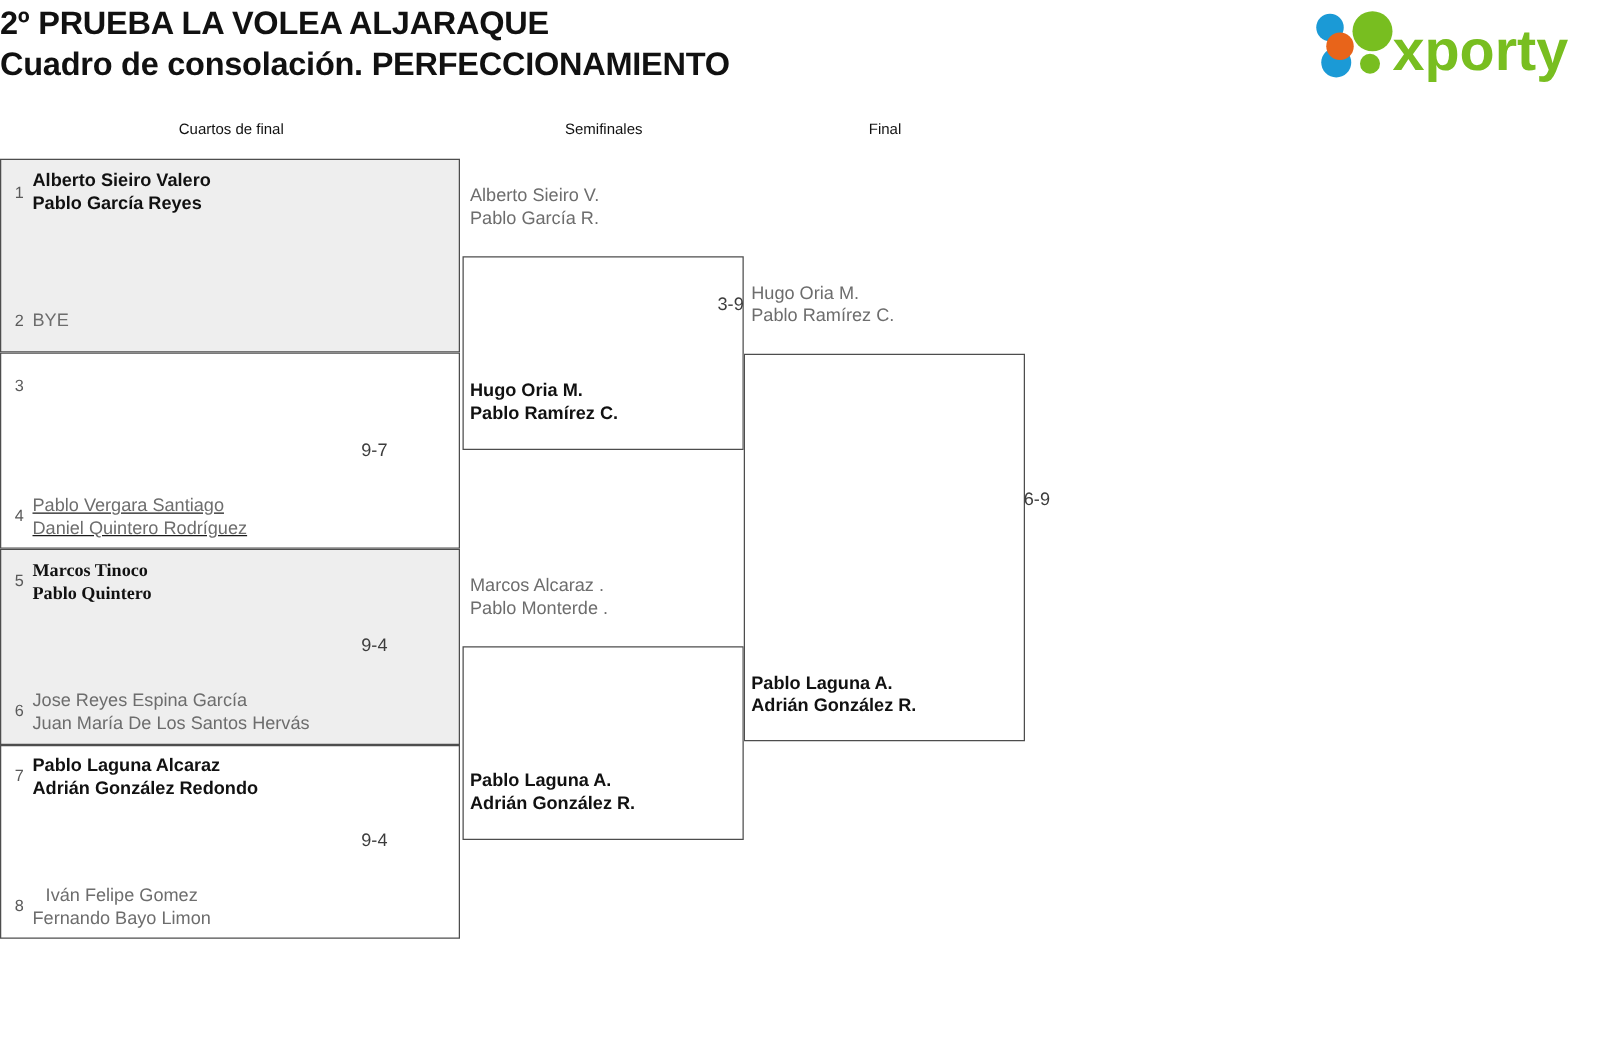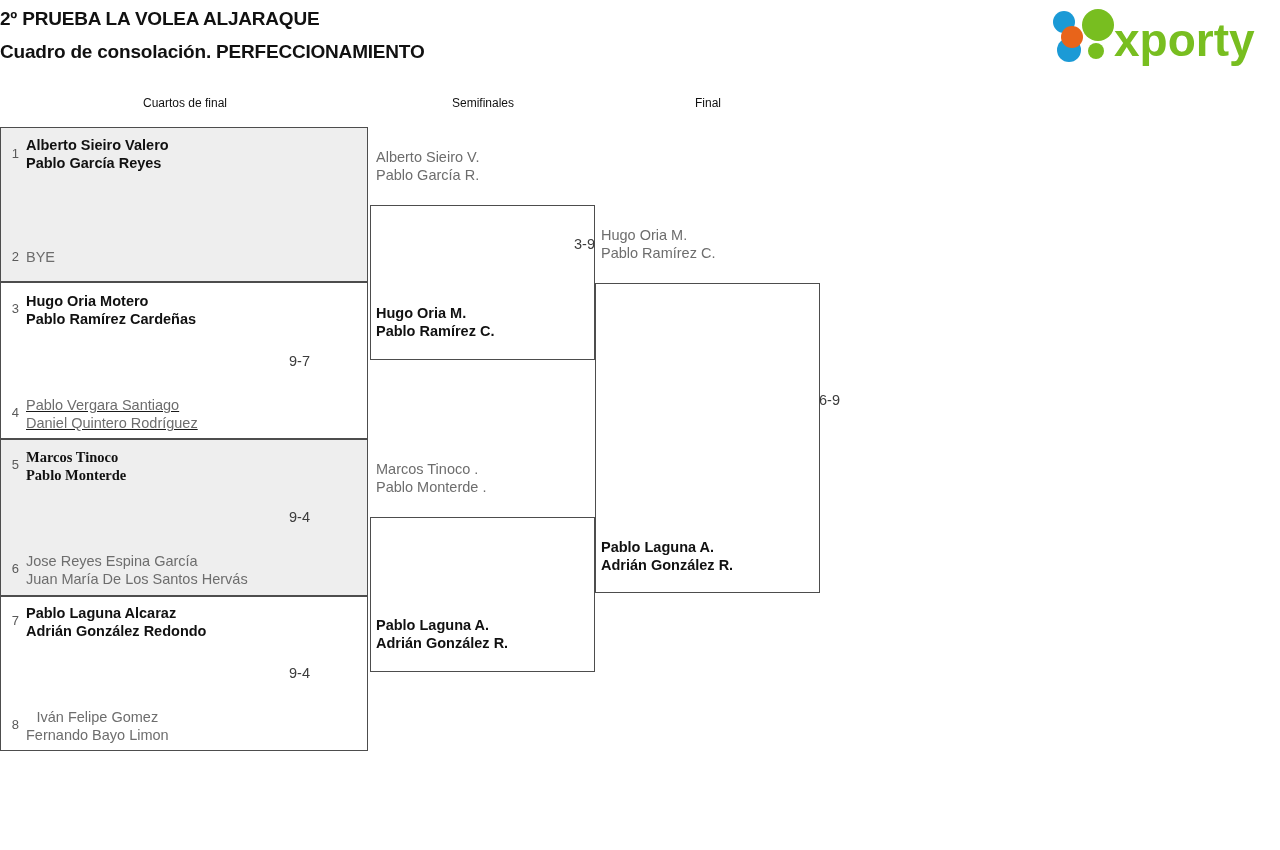--- a/index.html
+++ b/index.html
@@ -17,21 +17,21 @@
   }
 
   
   #header-title {
     position: absolute;
     left: 0px;
     top: 2px;
     width: 900px;
   }
   .title-line {
-    font-size: 19px;
+    font-size: 26px;
     font-weight: bold;
     line-height: 33px;
     color: #111111;
     white-space: nowrap;
     letter-spacing: -0.2px;
   }
 
   #brand-logo {
     position: absolute;
     left: 1046px;
@@ -159,35 +159,31 @@
     <span class="ln">Pablo García Reyes</span>
   </div>
   <div class="seed" style="top:249px;">2</div>
   <div class="team loser" style="top:248px;">
     <span class="ln">BYE</span>
     <span class="ln"></span>
   </div>
   <div class="score" style="top:196px; left:60px; width:250px;"></div>
 
   <div class="seed" style="top:301px;">3</div>
-  <div class="team winner" style="top:292px;">
-    <span class="ln">Hugo Oria Motero</span>
-    <span class="ln">Pablo Ramírez Cardeñas</span>
-  </div>
   <div class="seed" style="top:405px;">4</div>
   <div class="team loser" style="top:396px;text-decoration:underline;">
     <span class="ln">Pablo Vergara Santiago</span>
     <span class="ln">Daniel Quintero Rodríguez</span>
   </div>
   <div class="score" style="top:353px; left:60px; width:250px;">9-7</div>
 
   <div class="seed" style="top:457px;">5</div>
   <div class="team winner" style="top:448px;font-family:Liberation Serif, serif;">
     <span class="ln">Marcos Tinoco</span>
-    <span class="ln">Pablo Monterde</span>
+    <span class="ln">Pablo Quintero</span>
   </div>
   <div class="seed" style="top:561px;">6</div>
   <div class="team loser" style="top:552px;">
     <span class="ln">Jose Reyes Espina García</span>
     <span class="ln">Juan María De Los Santos Hervás</span>
   </div>
   <div class="score" style="top:509px; left:60px; width:250px;">9-4</div>
 
   <div class="seed" style="top:613px;">7</div>
   <div class="team winner" style="top:604px;">
@@ -208,21 +204,21 @@
     <span class="ln">Alberto Sieiro V.</span>
     <span class="ln">Pablo García R.</span>
   </div>
   <div class="team sf winner" style="left:376px; top:304px;">
     <span class="ln">Hugo Oria M.</span>
     <span class="ln">Pablo Ramírez C.</span>
   </div>
   <div class="score" style="top:236px; left:370px; width:225px;">3-9</div>
 
   <div class="team sf loser" style="left:376px; top:460px;">
-    <span class="ln">Marcos Tinoco .</span>
+    <span class="ln">Marcos Alcaraz .</span>
     <span class="ln">Pablo Monterde .</span>
   </div>
   <div class="team sf winner" style="left:376px; top:616px;">
     <span class="ln">Pablo Laguna A.</span>
     <span class="ln">Adrián González R.</span>
   </div>
   <div class="score" style="top:548px; left:370px; width:225px;margin-left:32px;">5-9</div>
 
   <div class="rbox" style="left:595px; top:283px; width:225px; height:310px;"></div>
 

